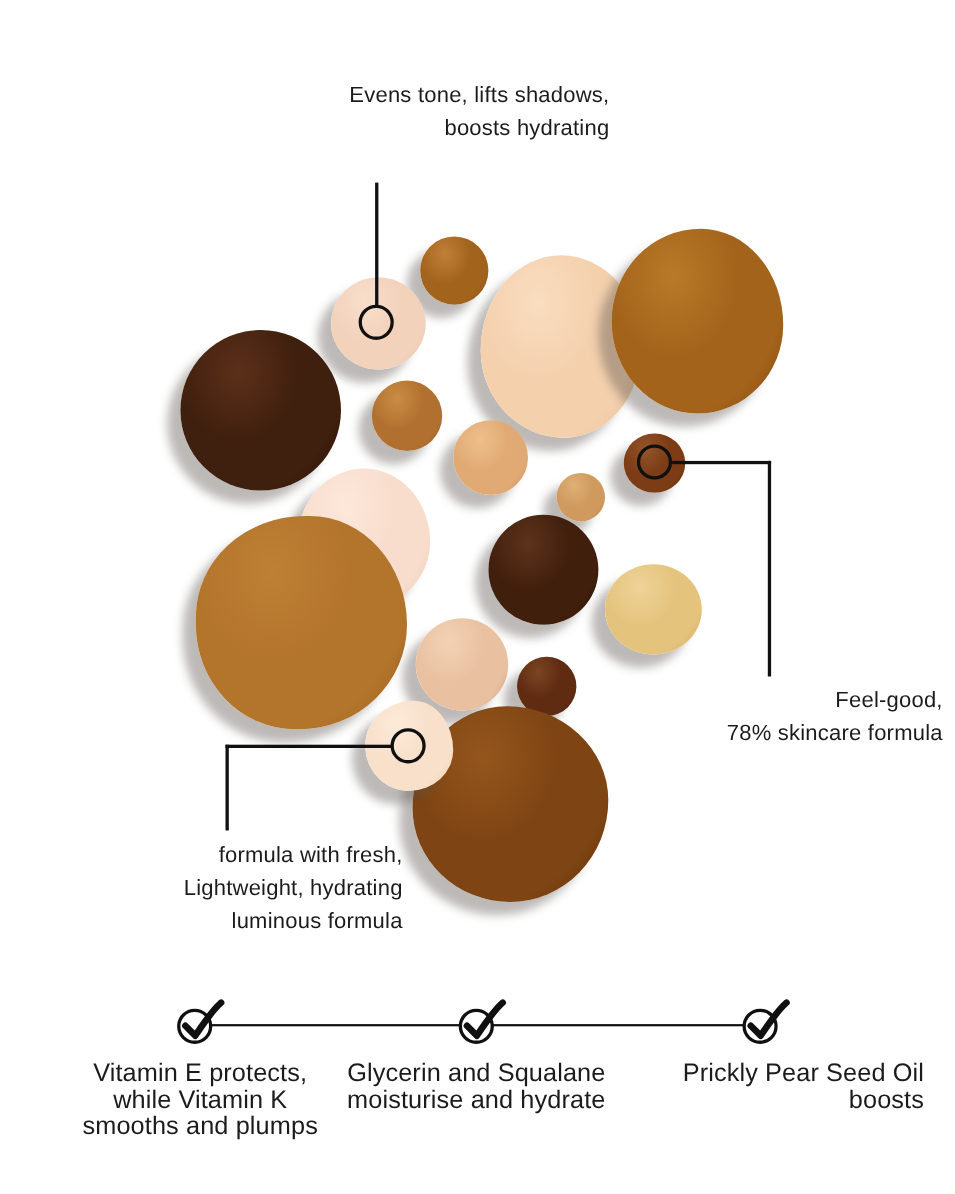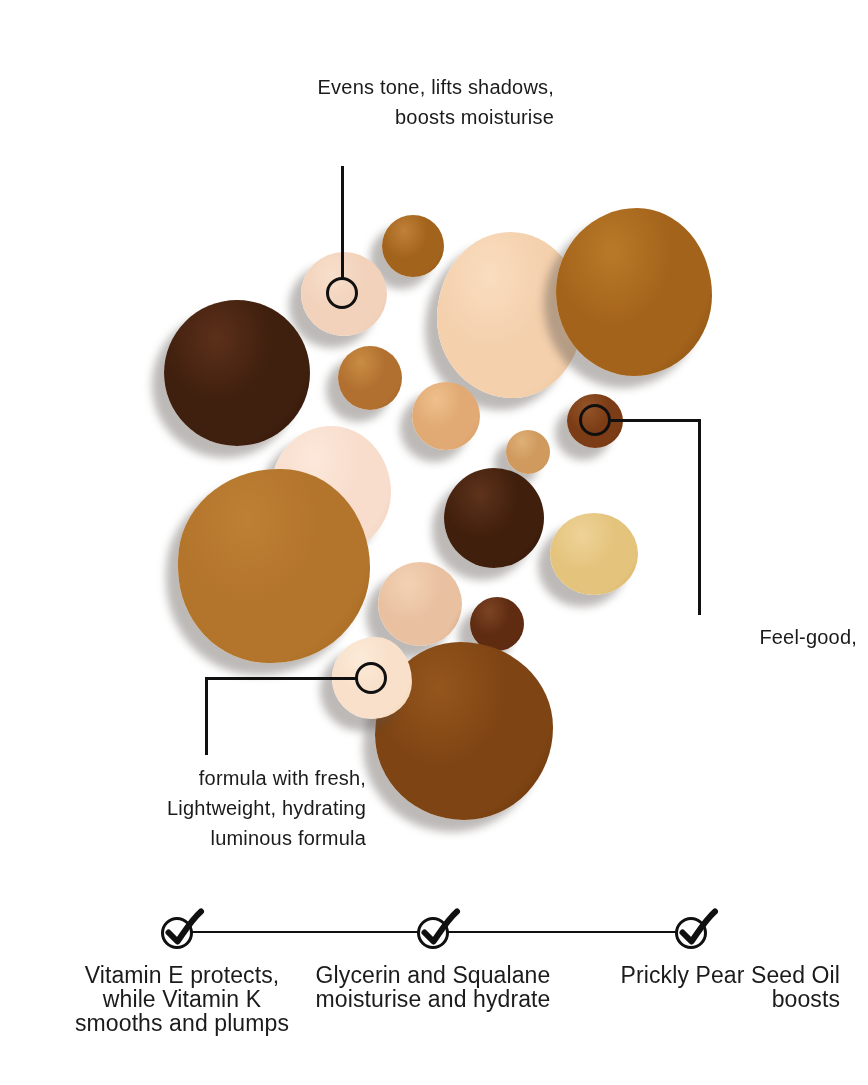--- a/index.html
+++ b/index.html
@@ -90,30 +90,31 @@
       <div class="swatch" style="left: 271px; top: 426px; width: 120px; height: 128px; background: radial-gradient(at 36% 26%, rgb(252, 232, 218) 0%, rgb(248, 221, 205) 42%, rgb(248, 221, 205) 72%, rgb(239, 204, 181) 97%); border-radius: 50% 50% 52% 48% / 50% 52% 48% 50%;"></div>
       <div class="swatch" style="left: 178px; top: 469px; width: 192px; height: 194px; background: radial-gradient(at 36% 26%, rgb(189, 128, 52) 0%, rgb(179, 116, 43) 42%, rgb(179, 116, 43) 72%, rgb(162, 99, 29) 97%); border-radius: 53% 47% 52% 48% / 48% 52% 50% 50%;"></div>
       <div class="swatch" style="left: 378px; top: 562px; width: 84px; height: 84px; background: radial-gradient(at 36% 26%, rgb(242, 210, 180) 0%, rgb(233, 193, 161) 42%, rgb(233, 193, 161) 72%, rgb(220, 174, 139) 97%);"></div>
       <div class="swatch" style="left: 470px; top: 597px; width: 54px; height: 54px; background: radial-gradient(at 36% 26%, rgb(124, 68, 35) 0%, rgb(95, 44, 18) 42%, rgb(95, 44, 18) 72%, rgb(71, 29, 8) 97%);"></div>
       <div class="swatch" style="left: 375px; top: 642px; width: 178px; height: 178px; background: radial-gradient(at 36% 26%, rgb(149, 86, 29) 0%, rgb(126, 68, 19) 42%, rgb(126, 68, 19) 72%, rgb(95, 47, 7) 97%); border-radius: 48% 52% 50% 50% / 52% 48%;"></div>
       <div class="swatch" style="left: 332px; top: 637px; width: 80px; height: 82px; background: radial-gradient(at 36% 26%, rgb(252, 234, 216) 0%, rgb(248, 224, 202) 42%, rgb(248, 224, 202) 72%, rgb(239, 210, 181) 97%); border-radius: 55% 45% 50% 50% / 50% 55% 45% 50%;"></div>
     </div>
 
   <div class="callout-text" style="left:134px; top:72px; width:420px;">
     <div>Evens tone, lifts shadows,</div>
-    <div>boosts moisturise</div>
+    <div>boosts hydrating</div>
   </div>
   <div class="cline" style="left:341px; top:166px; width:3px; height:112px;"></div>
   <div class="marker" style="left:326px; top:277px;"></div>
 
   <div class="marker" style="left:579px; top:404px;"></div>
   <div class="cline" style="left:611px; top:419px; width:90px; height:3px;"></div>
   <div class="cline" style="left:698px; top:419px; width:3px; height:196px;"></div>
   <div class="callout-text" style="left:553px; top:622px; width:304px;">
     <div>Feel-good,</div>
+    <div>78% skincare formula</div>
   </div>
 
   <div class="marker" style="left:355px; top:662px;"></div>
   <div class="cline" style="left:205px; top:677px; width:152px; height:3px;"></div>
   <div class="cline" style="left:205px; top:677px; width:3px; height:78px;"></div>
   <div class="callout-text" style="left:46px; top:763px; width:320px;">
     <div>formula with fresh,</div>
     <div>Lightweight, hydrating</div>
     <div>luminous formula</div>
   </div>

